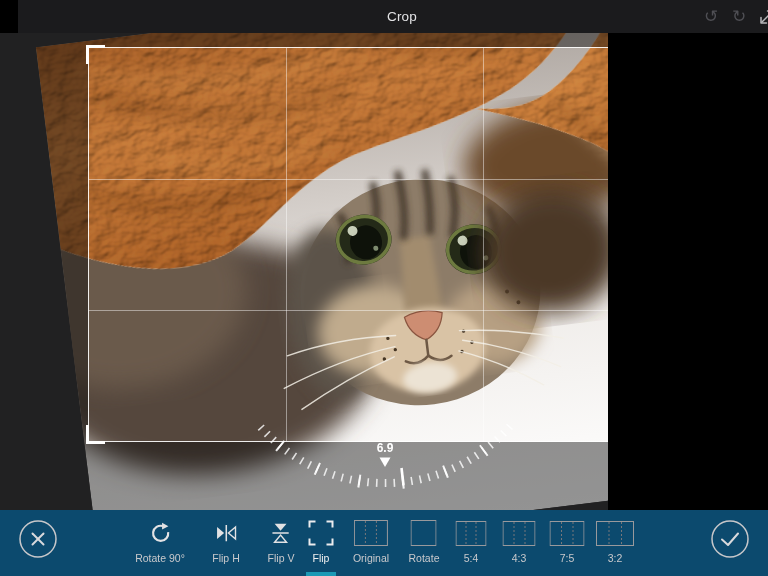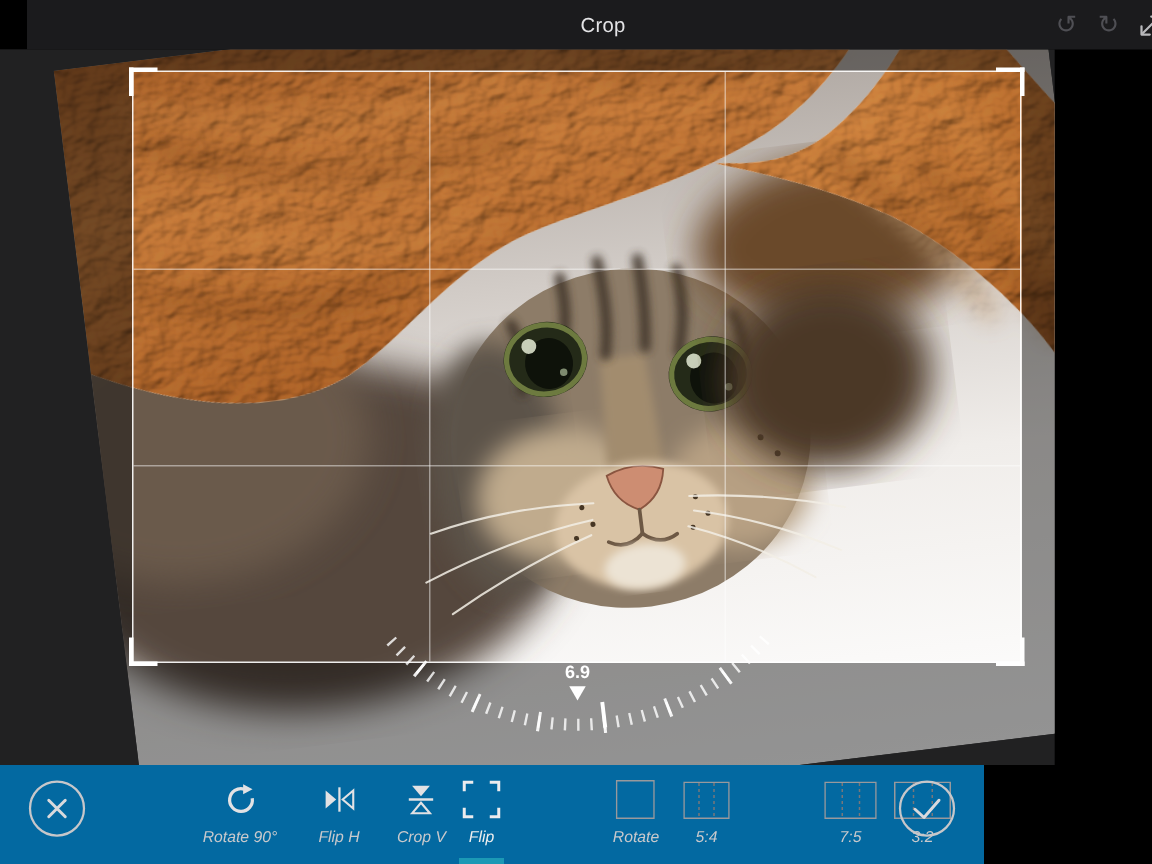--- a/index.html
+++ b/index.html
@@ -7,21 +7,21 @@
 
   
   .header{position:absolute;left:0;top:0;width:768px;height:33px;background:#1b1b1d;z-index:40;margin-left:18px;}
   .header-title{position:absolute;left:0;right:0;top:0;height:33px;line-height:33px;text-align:center;
     color:#e3e3e5;font-size:13.5px;font-weight:400;letter-spacing:.2px;}
   .header-right{position:absolute;right:8px;top:0;height:33px;display:flex;align-items:center;gap:6px;}
   .hbtn{width:22px;height:22px;display:flex;align-items:center;justify-content:center;}
   .glyph-dim{color:#4f4f54;font-size:17px;line-height:1;}
 
   
-  .stage{position:absolute;left:0;top:33px;width:703px;height:477px;background:#353537;overflow:hidden;}
+  .stage{position:absolute;left:0;top:33px;width:608px;height:477px;background:#353537;overflow:hidden;}
 
   .photo{position:absolute;left:65px;top:-28px;width:660px;height:520px;transform:rotate(-7deg);z-index:1;}
   .photo svg{position:absolute;left:0;top:0;width:100%;height:100%;}
 
   
   .crop-box{position:absolute;left:88px;top:14px;width:591px;height:393px;z-index:5;
     box-shadow:0 0 0 2000px rgba(8,8,10,0.44);
     border:1px solid rgba(255,255,255,0.9);}
   .gridline{position:absolute;background:rgba(255,255,255,0.45);}
   .gv1{left:33.333%;top:0;width:1px;height:100%;}
@@ -31,21 +31,21 @@
   .handle{position:absolute;width:16px;height:16px;border-color:#ffffff;border-style:solid;}
   .h-tl{left:-3px;top:-3px;border-width:3px 0 0 3px;}
   .h-tr{right:-3px;top:-3px;border-width:3px 3px 0 0;}
   .h-bl{left:-3px;bottom:-3px;border-width:0 0 3px 3px;}
   .h-br{right:-3px;bottom:-3px;border-width:0 3px 3px 0;}
 
   .dial{position:absolute;left:0;top:0;width:768px;height:477px;z-index:10;pointer-events:none;}
   .dial-value{fill:#ffffff;font-size:12px;font-weight:bold;font-family:"Liberation Sans",sans-serif;}
 
   
-  .footer{position:absolute;left:0;top:510px;width:656px;height:66px;background:#0369a1;z-index:40;font-style:italic;}
+  .footer{position:absolute;left:0;top:510px;width:768px;height:66px;background:#0c4a6e;z-index:40;}
   .circle-btn{position:absolute;top:9px;width:40px;height:40px;}
   .cancel-btn{left:18px;}
   .confirm-btn{right:18px;}
 
   .fitem{position:absolute;top:6px;height:58px;transform:translateX(-50%);
     display:flex;flex-direction:column;align-items:center;justify-content:flex-start;}
   .fitem .icon-slot{height:34px;display:flex;align-items:center;justify-content:center;}
   .fitem .flabel{margin-top:2px;font-size:10.5px;color:#c9c9cc;white-space:nowrap;}
   .fitem.selected .flabel{color:#efefef;}
   .sel-underline{position:absolute;bottom:-3px;left:50%;transform:translateX(-50%);width:30px;height:5px;background:#1b99b5;}
@@ -262,33 +262,43 @@
   </div>
 
   <div class="fitem" style="left:281px">
     <div class="icon-slot">
       <svg width="26" height="26" viewBox="0 0 24 24">
         <polygon points="6.5,3.5 12,10 17.5,3.5" fill="#e2e2e4"></polygon>
         <line x1="4.5" y1="12" x2="19.5" y2="12" stroke="#e2e2e4" stroke-width="1.4"></line>
         <polygon points="6.5,20.5 12,14 17.5,20.5" fill="none" stroke="#e2e2e4" stroke-width="1.3"></polygon>
       </svg>
     </div>
-    <div class="flabel">Crop V</div>
+    <div class="flabel">Flip V</div>
   </div>
 
   <div class="fitem selected" style="left:321px">
     <div class="icon-slot">
       <svg width="26" height="26" viewBox="0 0 26 26">
         <path d="M1.5 7.5 V1.5 H7.5 M18.5 1.5 H24.5 V7.5 M24.5 18.5 V24.5 H18.5 M7.5 24.5 H1.5 V18.5" fill="none" stroke="#ececee" stroke-width="2"></path>
       </svg>
     </div>
     <div class="flabel">Flip</div>
     <div class="sel-underline"></div>
   </div>
 
+  <div class="fitem" style="left:371px">
+    <div class="icon-slot">
+      <svg width="34" height="26" viewBox="0 0 34 26">
+        <rect x="0.5" y="0.5" width="33" height="25" fill="none" stroke="#99999c" stroke-width="1"></rect>
+        <line x1="11.5" y1="1" x2="11.5" y2="25" stroke="#77777b" stroke-width="1" stroke-dasharray="2 2"></line>
+        <line x1="22.5" y1="1" x2="22.5" y2="25" stroke="#77777b" stroke-width="1" stroke-dasharray="2 2"></line>
+      </svg>
+    </div>
+    <div class="flabel">Original</div>
+  </div>
 
   <div class="fitem" style="left:424px">
     <div class="icon-slot">
       <svg width="26" height="26" viewBox="0 0 26 26">
         <rect x="0.5" y="0.5" width="25" height="25" fill="none" stroke="#99999c" stroke-width="1"></rect>
       </svg>
     </div>
     <div class="flabel">Rotate</div>
   </div>
 
@@ -296,20 +306,30 @@
     <div class="icon-slot">
       <svg width="31" height="25" viewBox="0 0 31 25">
         <rect x="0.5" y="0.5" width="30" height="24" fill="none" stroke="#99999c" stroke-width="1"></rect>
         <line x1="10.5" y1="1" x2="10.5" y2="24" stroke="#77777b" stroke-width="1" stroke-dasharray="2 2"></line>
         <line x1="20.5" y1="1" x2="20.5" y2="24" stroke="#77777b" stroke-width="1" stroke-dasharray="2 2"></line>
       </svg>
     </div>
     <div class="flabel">5:4</div>
   </div>
 
+  <div class="fitem" style="left:519px">
+    <div class="icon-slot">
+      <svg width="33" height="25" viewBox="0 0 33 25">
+        <rect x="0.5" y="0.5" width="32" height="24" fill="none" stroke="#99999c" stroke-width="1"></rect>
+        <line x1="11.5" y1="1" x2="11.5" y2="24" stroke="#77777b" stroke-width="1" stroke-dasharray="2 2"></line>
+        <line x1="22.5" y1="1" x2="22.5" y2="24" stroke="#77777b" stroke-width="1" stroke-dasharray="2 2"></line>
+      </svg>
+    </div>
+    <div class="flabel">4:3</div>
+  </div>
 
   <div class="fitem" style="left:567px">
     <div class="icon-slot">
       <svg width="35" height="25" viewBox="0 0 35 25">
         <rect x="0.5" y="0.5" width="34" height="24" fill="none" stroke="#99999c" stroke-width="1"></rect>
         <line x1="12" y1="1" x2="12" y2="24" stroke="#77777b" stroke-width="1" stroke-dasharray="2 2"></line>
         <line x1="23.5" y1="1" x2="23.5" y2="24" stroke="#77777b" stroke-width="1" stroke-dasharray="2 2"></line>
       </svg>
     </div>
     <div class="flabel">7:5</div>

